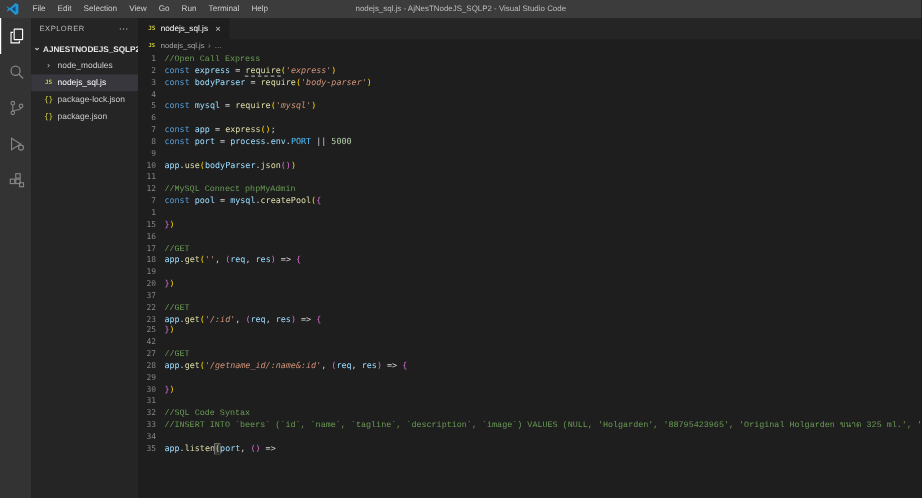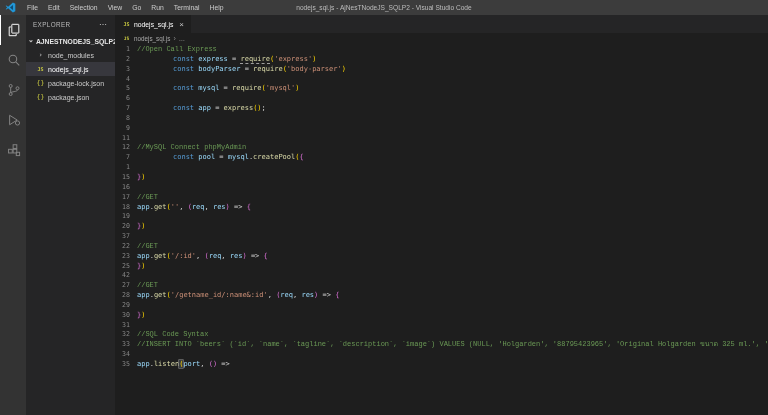--- a/index.html
+++ b/index.html
@@ -57,25 +57,25 @@
   .line { display:flex; height:9.85px; line-height:9.85px; }
   .ln { width:22px; flex:none; text-align:right; padding-right:7px; color:#858585;
     font-size:6.6px; }
   .ln.active { color:#c6c6c6; }
   .lc { white-space:pre; position:relative; }
   .line.g .lc::before { content:""; position:absolute; left:0; top:0; bottom:0;
     border-left:1px solid #404040; }
 
   
   .tk-cm  { color:#6A9955;font-family:Liberation Mono, monospace; }
-  .tk-kw  { color:#569CD6;margin-left:36px; }
+  .tk-kw  { color:#569CD6; }
   .tk-var { color:#9CDCFE; }
   .tk-fn  { color:#DCDCAA; }
   .tk-fnu { color:#DCDCAA; border-bottom:1px dashed rgba(212,212,212,.7); }
-  .tk-str { color:#CE9178; }
+  .tk-str { color:#CE9178;font-style:italic; }
   .tk-num { color:#B5CEA8; }
   .tk-txt { color:#D4D4D4; }
   .tk-cnst{ color:#4FC1FF; }
   .tk-b1  { color:#FFD700; }
   .tk-b2  { color:#DA70D6; }
   .tk-b1m { color:#FFD700; background:#3a3d41; box-shadow:0 0 0 .6px #888888; }
   .cursor { display:inline-block; width:1px; height:8px; background:#aeafad;
     vertical-align:-1px; }
 </style>
 </head>
@@ -206,24 +206,29 @@
         <div class="line">
           <div class="ln">6</div>
           <div class="lc"></div>
         </div>
         <div class="line">
           <div class="ln">7</div>
           <div class="lc"><span class="tk-kw">const</span><span class="tk-txt"> </span><span class="tk-var">app</span><span class="tk-txt"> = </span><span class="tk-fn">express</span><span class="tk-b1">()</span><span class="tk-txt">;</span></div>
         </div>
         <div class="line">
           <div class="ln">8</div>
+          <div class="lc"><span class="tk-kw">const</span><span class="tk-txt"> </span><span class="tk-var">port</span><span class="tk-txt"> = </span><span class="tk-var">process</span><span class="tk-txt">.</span><span class="tk-var">env</span><span class="tk-txt">.</span><span class="tk-cnst">PORT</span><span class="tk-txt"> || </span><span class="tk-num">5000</span></div>
         </div>
         <div class="line">
           <div class="ln">9</div>
           <div class="lc"></div>
+        </div>
+        <div class="line">
+          <div class="ln">10</div>
+          <div class="lc"><span class="tk-var">app</span><span class="tk-txt">.</span><span class="tk-fn">use</span><span class="tk-b1">(</span><span class="tk-var">bodyParser</span><span class="tk-txt">.</span><span class="tk-fn">json</span><span class="tk-b2">()</span><span class="tk-b1">)</span></div>
         </div>
         <div class="line">
           <div class="ln">11</div>
           <div class="lc"></div>
         </div>
         <div class="line">
           <div class="ln">12</div>
           <div class="lc"><span class="tk-cm">//MySQL Connect phpMyAdmin</span></div>
         </div>
         <div class="line">

